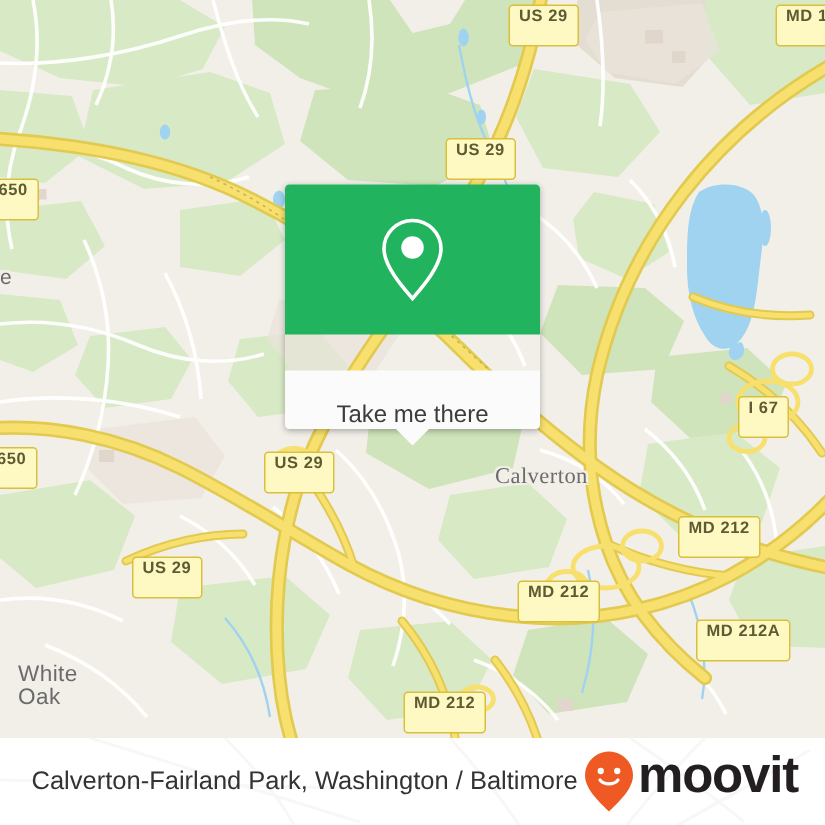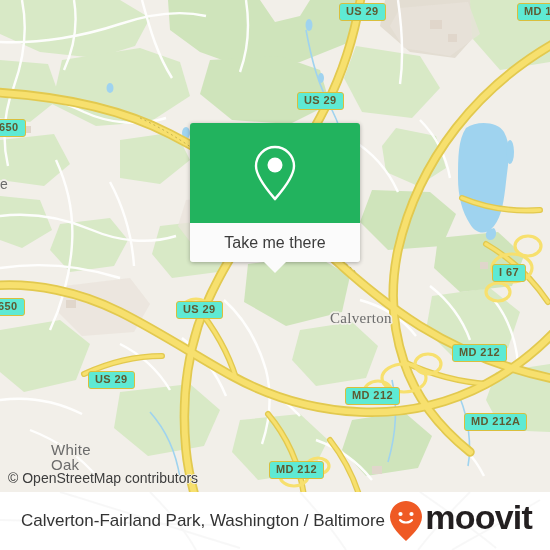--- a/index.html
+++ b/index.html
@@ -33,28 +33,28 @@
     white-space: nowrap;
     text-shadow:
       1.6px 0 #f2efe9, -1.6px 0 #f2efe9, 0 1.6px #f2efe9, 0 -1.6px #f2efe9,
       1.2px 1.2px #f2efe9, -1.2px 1.2px #f2efe9, 1.2px -1.2px #f2efe9, -1.2px -1.2px #f2efe9;
     pointer-events: none;
   }
   .map-place-label.two-line { line-height: 15px; }
 
   .shield {
     position: absolute;
-    background: #5eead4;
+    background: #fef9c3;
     border: 1.6px solid #d9bf3c;
     border-radius: 3px;
     color: #5e5b32;
     font-size: 11px;
     font-weight: bold;
     letter-spacing: .4px;
-    padding: 1px 6px 2px 6px;
+    padding: 1px 6px 12px 6px;
     white-space: nowrap;
     line-height: 13px;
     box-sizing: border-box;
   }
 
   
   #osm-attribution {
     position: absolute;
     left: 8px;
     top: 470px;
@@ -81,23 +81,24 @@
     border-radius: 3px 3px 0 0;
     display: flex;
     align-items: center;
     justify-content: center;
   }
   #poi-card-body {
     height: 39px;
     background: #fbfbfb;
     border-radius: 0 0 3px 3px;
     display: flex;
-    align-items: center;
+    align-items: flex-end;
     justify-content: center;
     position: relative;
+    margin-top: 24px;
   }
   #poi-card-label {
     color: #3c3c3c;
     font-size: 16px;
   }
   #poi-card-tail {
     position: absolute;
     left: 50%;
     bottom: -11px;
     margin-left: -11px;
@@ -295,41 +296,40 @@
         <rect x="22" y="126" width="9" height="7"></rect>
         <rect x="480" y="262" width="8" height="7"></rect>
         <rect x="372" y="466" width="10" height="8"></rect>
         <rect x="66" y="300" width="10" height="8"></rect>
       </g>
     </g>
   </svg>
 
   <div class="map-place-label" style="left:330px; top:310px;font-family:Liberation Serif, serif;">Calverton</div>
 
-  <div class="map-place-label two-line" style="left:12px; top:442px;margin-left:39px;">
+  <div class="map-place-label two-line" style="left:12px; top:442px;">
     <div>White</div>
     <div>Oak</div>
   </div>
 
   <div class="map-place-label" style="left:0px; top:176px; font-size:14px;">e</div>
 
   <div class="shield" style="left:339px; top:3px;">US 29</div>
   <div class="shield" style="left:517px; top:3px;">MD 1</div>
   <div class="shield" style="left:297px; top:92px;">US 29</div>
   <div class="shield" style="left:-8px;  top:119px;">650</div>
   <div class="shield" style="left:-9px;  top:298px;">650</div>
   <div class="shield" style="left:176px; top:301px;">US 29</div>
   <div class="shield" style="left:88px;  top:371px;">US 29</div>
   <div class="shield" style="left:492px; top:264px;">I 67</div>
   <div class="shield" style="left:452px; top:344px;">MD 212</div>
   <div class="shield" style="left:345px; top:387px;">MD 212</div>
   <div class="shield" style="left:464px; top:413px;">MD 212A</div>
   <div class="shield" style="left:269px; top:461px;">MD 212</div>
 
-  <div id="osm-attribution">© OpenStreetMap contributors</div>
 
   <div id="poi-card">
     <div id="poi-card-head">
       <svg width="46" height="58" viewBox="0 0 46 58">
         <path d="M23,3 C12.5,3 4,11.5 4,22 C4,33.5 17,48 23,55 C29,48 42,33.5 42,22 C42,11.5 33.5,3 23,3 Z" fill="none" stroke="#ffffff" stroke-width="2.4"></path>
         <circle cx="23" cy="21" r="7.5" fill="#ffffff"></circle>
       </svg>
     </div>
     <div id="poi-card-body">
       <span id="poi-card-label">Take me there</span>

